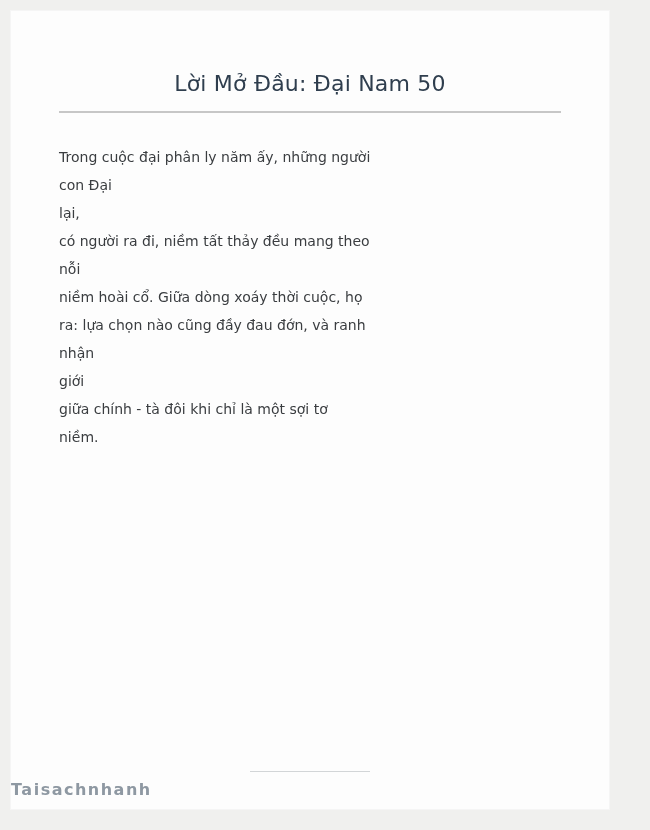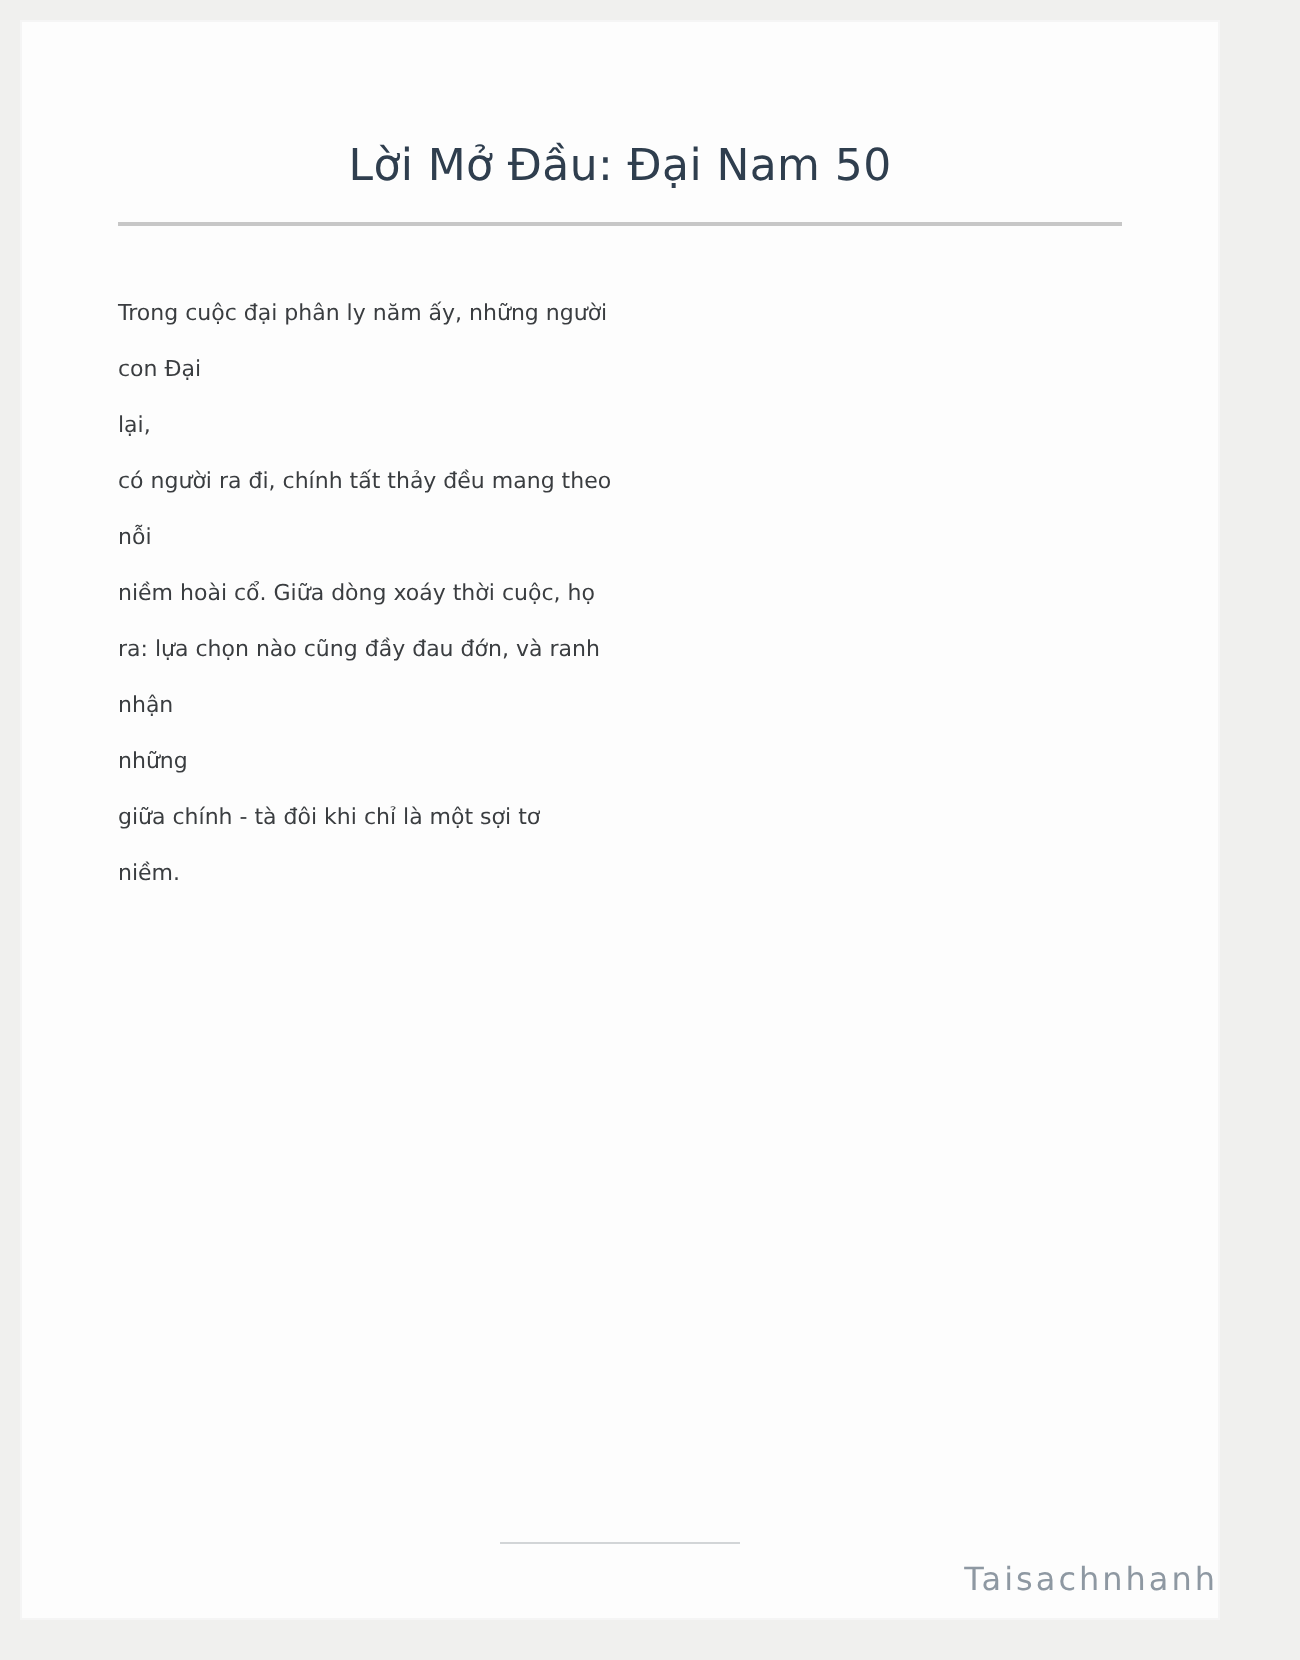--- a/index.html
+++ b/index.html
@@ -43,35 +43,36 @@
     letter-spacing: 0.2px;
     color: var(--title, #2f3e4e);
   }
   .title-divider {
     margin-top: 15px;
     height: 0;
     border-top: 2px solid var(--divider, #c7c7c7);
   }
   .chapter-body {
     margin-top: 30px;
-    font-size: 11px;
+    font-size: 14px;
     line-height: 28px;
     color: var(--body-text, #3a3d40);
     text-align: left;
   }
   .body-line {
     white-space: pre-wrap;
     min-height: 28px;
   }
   .page-footer {
     position: absolute;
     left: 0;
     right: 0;
     bottom: 10px;
-    text-align: right;
+    text-align: left;
+    font-weight: bold;
   }
   .footer-divider {
     width: 120px;
     margin: 0 auto 8px auto;
     height: 0;
     border-top: 1px solid var(--footer-divider, #d2d5d7);
   }
   .brand-label {
     font-size: 16px;
     letter-spacing: 1.5px;
@@ -82,26 +83,26 @@
 <body>
 
 <div class="stage">
   <div class="paper">
     <h1 class="chapter-title">Lời Mở Đầu: Đại Nam 50</h1>
     <div class="title-divider"></div>
     <div class="chapter-body">
         <div class="body-line">Trong cuộc đại phân ly năm ấy, những người</div>
         <div class="body-line">con Đại</div>
         <div class="body-line">lại,</div>
-        <div class="body-line">có người ra đi, chính tất thảy đều mang theo</div>
+        <div class="body-line">có người ra đi, niềm tất thảy đều mang theo</div>
         <div class="body-line">nỗi</div>
         <div class="body-line">niềm hoài cổ. Giữa dòng xoáy thời cuộc, họ</div>
         <div class="body-line">ra: lựa chọn nào cũng đầy đau đớn, và ranh</div>
         <div class="body-line">nhận</div>
-        <div class="body-line">những</div>
+        <div class="body-line">giới</div>
         <div class="body-line">giữa chính - tà đôi khi chỉ là một sợi tơ</div>
         <div class="body-line">niềm.</div>
       </div>
     <div class="page-footer">
       <div class="footer-divider"></div>
       <div class="brand-label">Taisachnhanh</div>
     </div>
   </div>
 </div>
 

